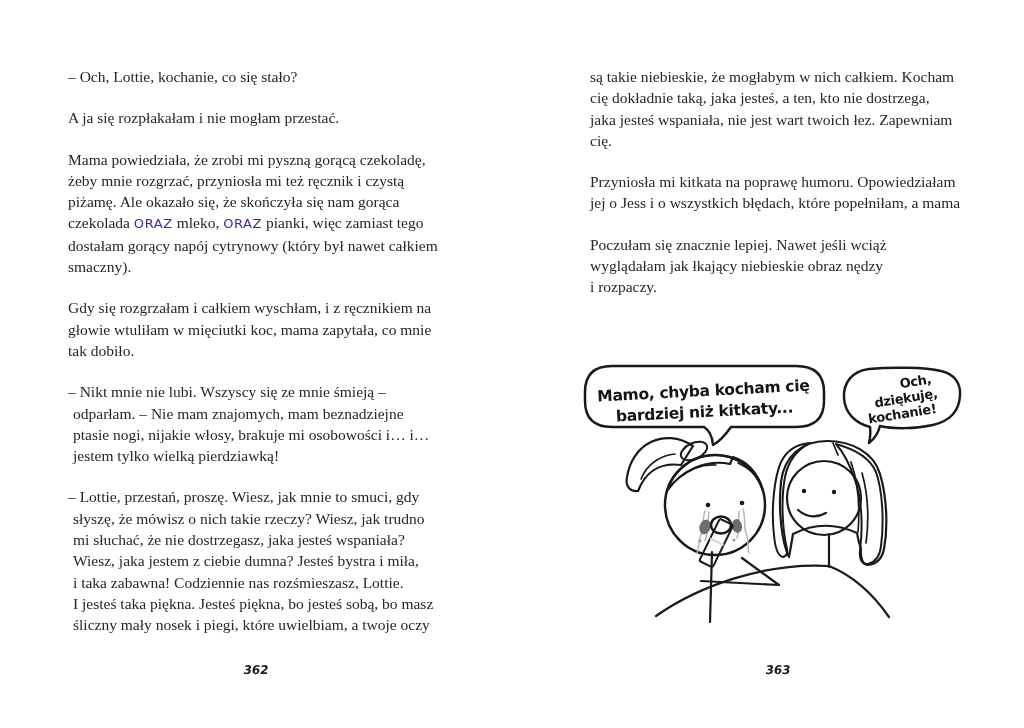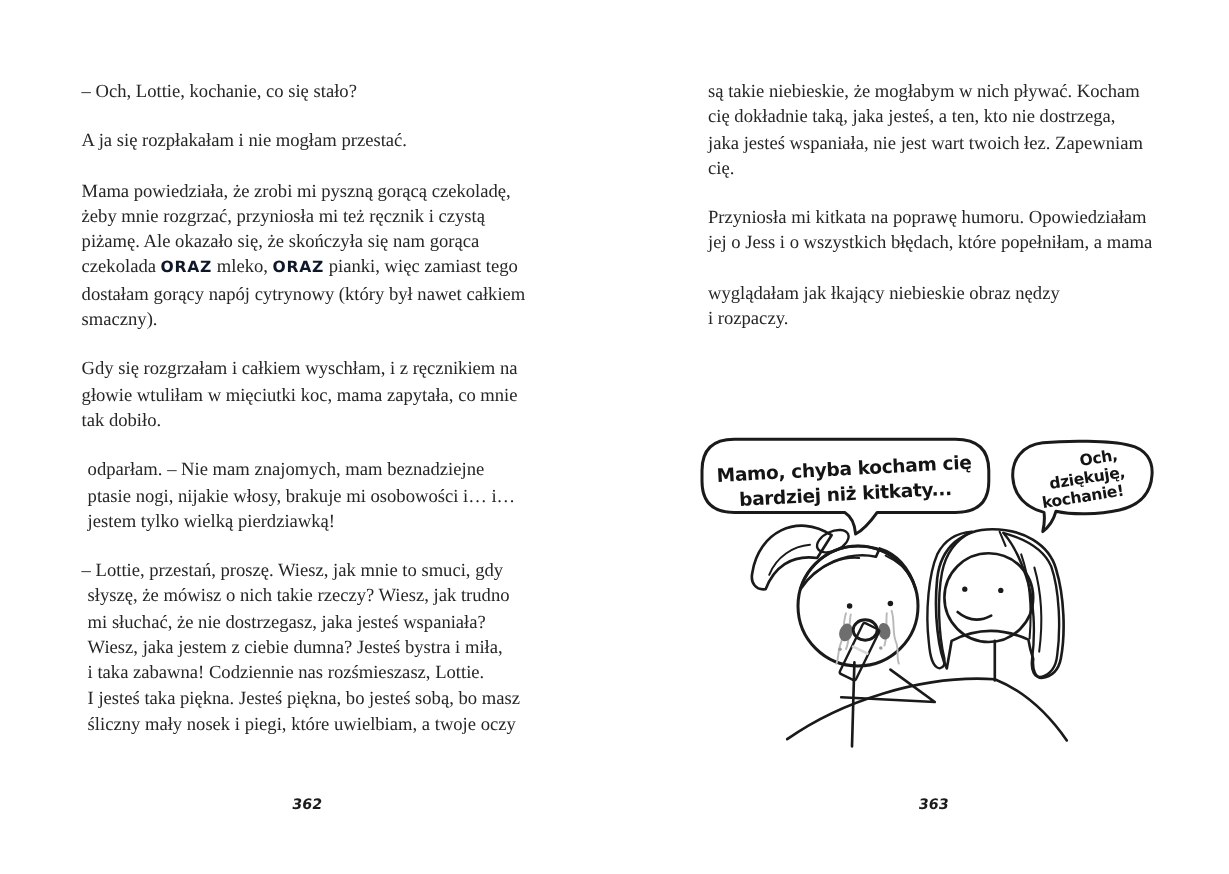--- a/index.html
+++ b/index.html
@@ -8,22 +8,22 @@
     background:#ffffff; color:#262626;
     font-family:"Liberation Serif", serif;
   }
   .page { position:absolute; top:66px; width:376px; }
   #page-left  { left:68px; }
   #page-right { left:590px; }
   .para { margin:0 0 20px 0; }
   .line { font-size:15.5px; line-height:21.3px; white-space:nowrap; letter-spacing:0; }
   .line.cont { padding-left:5px; }
   .marker {
-    font-family:"DejaVu Sans", sans-serif; font-weight:bold;
-    font-size:13px; letter-spacing:0.6px; color:#0f172a;
+    font-family:"DejaVu Sans", sans-serif; font-weight:normal;
+    font-size:13px; letter-spacing:0.6px; color:#4c1d95;
   }
   .pagenum {
     position:absolute; top:663px; width:376px; text-align:center;
     font-family:"DejaVu Sans", sans-serif; font-weight:bold; font-size:12px;
     transform:skewX(-8deg); color:#1c1c1c;
   }
   #pagenum-left  { left:68px; }
   #pagenum-right { left:590px; }
   #illustration { position:absolute; left:560px; top:350px; width:440px; height:310px; }
   .bubble-text-lg, .bubble-text-sm {
@@ -53,46 +53,48 @@
         <div class="line">czekolada <span class="marker">ORAZ</span> mleko, <span class="marker">ORAZ</span> pianki, więc zamiast tego</div>
         <div class="line">dostałam gorący napój cytrynowy (który był nawet całkiem</div>
         <div class="line">smaczny).</div>
       </div>
       <div class="para">
         <div class="line">Gdy się rozgrzałam i całkiem wyschłam, i z ręcznikiem na</div>
         <div class="line">głowie wtuliłam w mięciutki koc, mama zapytała, co mnie</div>
         <div class="line">tak dobiło.</div>
       </div>
       <div class="para">
+        <div class="line">– Nikt mnie nie lubi. Wszyscy się ze mnie śmieją –</div>
         <div class="line cont">odparłam. – Nie mam znajomych, mam beznadziejne</div>
         <div class="line cont">ptasie nogi, nijakie włosy, brakuje mi osobowości i… i…</div>
         <div class="line cont">jestem tylko wielką pierdziawką!</div>
       </div>
       <div class="para">
         <div class="line">– Lottie, przestań, proszę. Wiesz, jak mnie to smuci, gdy</div>
         <div class="line cont">słyszę, że mówisz o nich takie rzeczy? Wiesz, jak trudno</div>
         <div class="line cont">mi słuchać, że nie dostrzegasz, jaka jesteś wspaniała?</div>
         <div class="line cont">Wiesz, jaka jestem z ciebie dumna? Jesteś bystra i miła,</div>
         <div class="line cont">i taka zabawna! Codziennie nas rozśmieszasz, Lottie.</div>
         <div class="line cont">I jesteś taka piękna. Jesteś piękna, bo jesteś sobą, bo masz</div>
         <div class="line cont">śliczny mały nosek i piegi, które uwielbiam, a twoje oczy</div>
       </div>
     </div>
   <div class="page" id="page-right">
       <div class="para">
-        <div class="line">są takie niebieskie, że mogłabym w nich pływać. Kocham</div>
+        <div class="line">są takie niebieskie, że mogłabym w nich całkiem. Kocham</div>
         <div class="line">cię dokładnie taką, jaka jesteś, a ten, kto nie dostrzega,</div>
         <div class="line">jaka jesteś wspaniała, nie jest wart twoich łez. Zapewniam</div>
         <div class="line">cię.</div>
       </div>
       <div class="para">
         <div class="line">Przyniosła mi kitkata na poprawę humoru. Opowiedziałam</div>
         <div class="line">jej o Jess i o wszystkich błędach, które popełniłam, a mama</div>
       </div>
       <div class="para">
+        <div class="line">Poczułam się znacznie lepiej. Nawet jeśli wciąż</div>
         <div class="line">wyglądałam jak łkający niebieskie obraz nędzy</div>
         <div class="line">i rozpaczy.</div>
       </div>
     </div>
 
   <svg id="illustration" viewBox="560 350 440 310">
 
     <path class="ink" stroke-width="2.2" d="M 656,616 C 700,585 768,562 829,566"></path>
     <path class="ink" stroke-width="2.2" d="M 829,566 C 854,576 873,594 889,617"></path>
     <path class="ink" stroke-width="2.2" d="M 712,552 L 710,622"></path>

